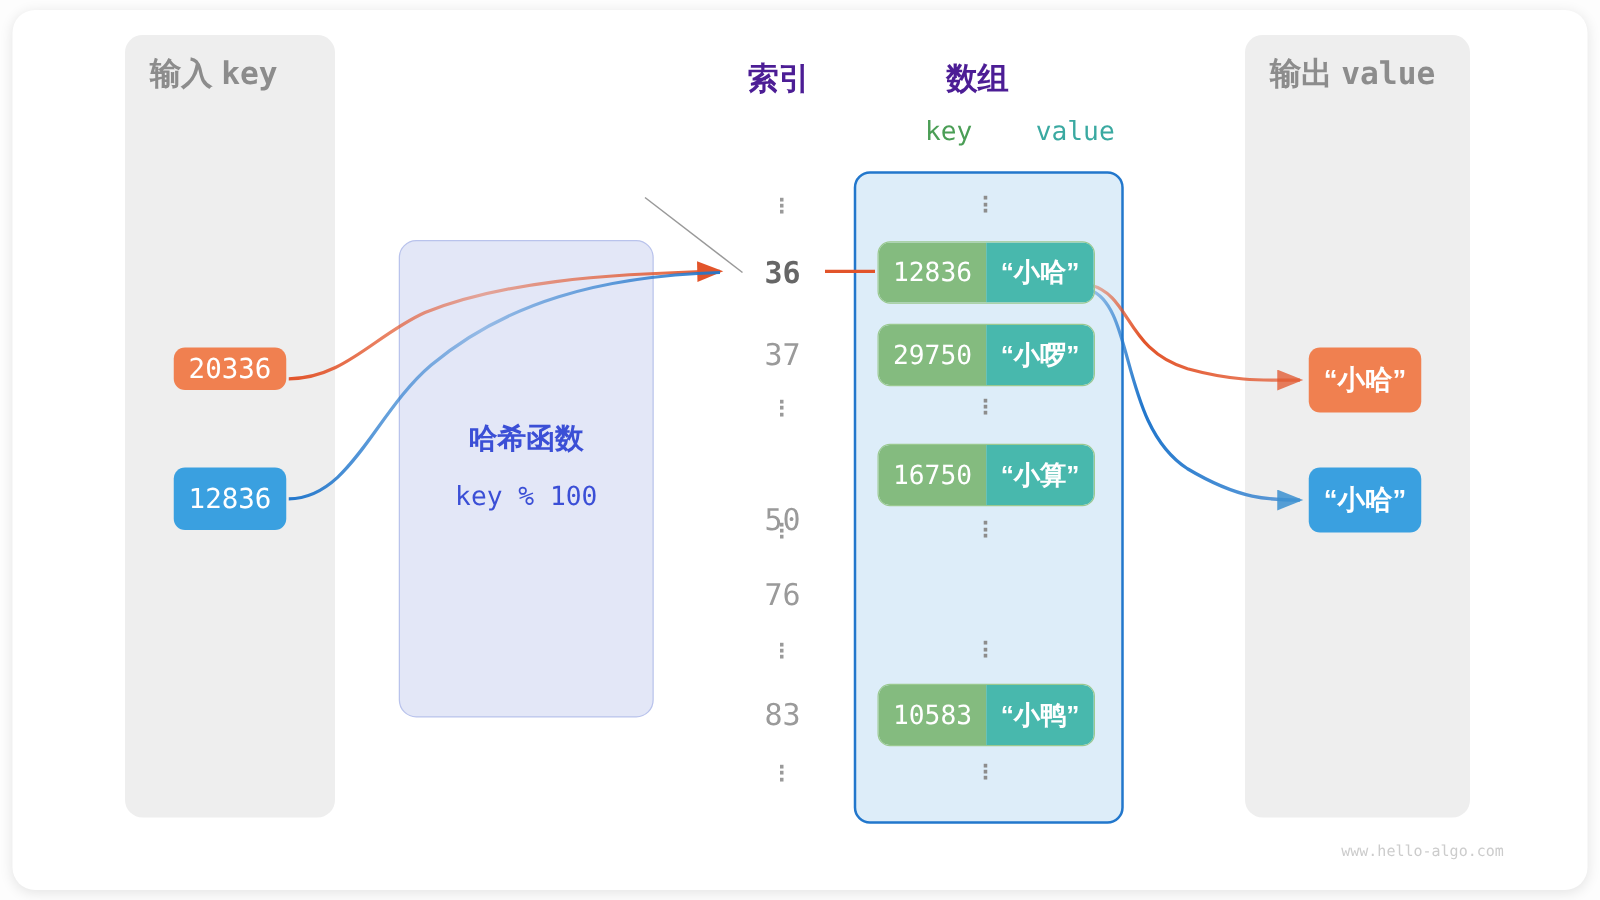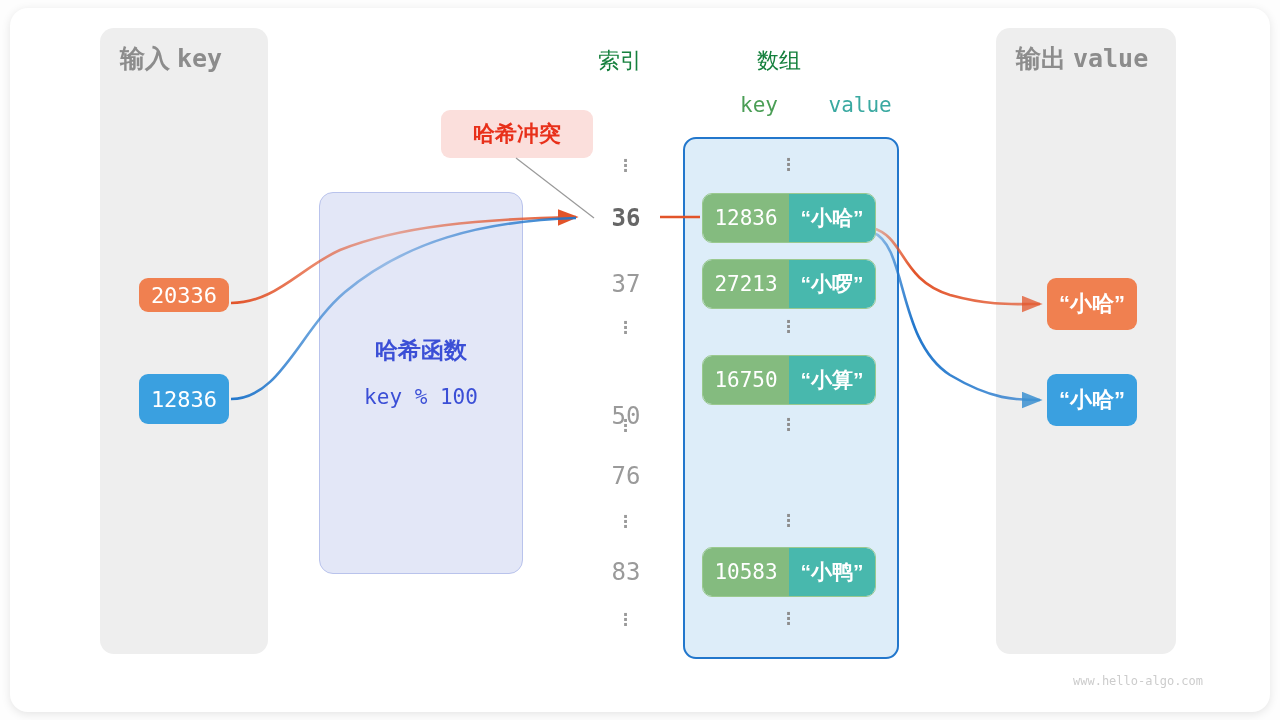--- a/index.html
+++ b/index.html
@@ -29,21 +29,21 @@
     position:absolute;top:42px;
     font-size:25px;font-weight:bold;color:#8c8c8c;
     white-space:nowrap;
   }
   .panel-title .mono{font-family:"DejaVu Sans Mono","Liberation Mono",monospace;}
   #title-input{left:120px;}
   #title-output{left:1016px;}
 
   
   .col-title{
-    position:absolute;font-size:22px;font-weight:normal;color:#15803d;
+    position:absolute;font-size:25px;font-weight:bold;color:#4c1d95;
     white-space:nowrap;
   }
   #title-index{left:598px;top:46px;}
   #title-array{left:757px;top:46px;}
   #kv-head{
     position:absolute;left:720px;top:93px;
     font-family:"DejaVu Sans Mono","Liberation Mono",monospace;
     font-size:21px;white-space:nowrap;margin-left:20px;
   }
   #kv-head .k{color:#4b9e56;}
@@ -155,21 +155,20 @@
   </div>
 
   <div class="col-title" id="title-index">索引</div>
   <div class="col-title" id="title-array">数组</div>
   <div id="kv-head">
     <span class="k">key</span>
     <span>&nbsp;&nbsp;</span>
     <span class="v">value</span>
   </div>
 
-  <div id="collision">哈希冲突</div>
 
   <div id="hashbox">
     <div class="hf-title">哈希函数</div>
     <div class="hf-expr">key % 100</div>
   </div>
 
   <div id="array"></div>
 
   <svg class="wires" viewBox="0 0 1280 720">
     <defs>
@@ -261,21 +260,21 @@
       <b>·</b>
       <b>·</b>
     </div>
 
   <div class="bucket" style="left:702px;top:193px;">
     <div class="key">12836</div>
     <div class="val">“小哈”</div>
   </div>
 
   <div class="bucket" style="left:702px;top:259px;">
-    <div class="key">27213</div>
+    <div class="key">29750</div>
     <div class="val">“小啰”</div>
   </div>
 
   <div class="adots" style="left:683px;top:319px;">
       <b>·</b>
       <b>·</b>
       <b>·</b>
     </div>
 
   <div class="bucket" style="left:702px;top:355px;">

